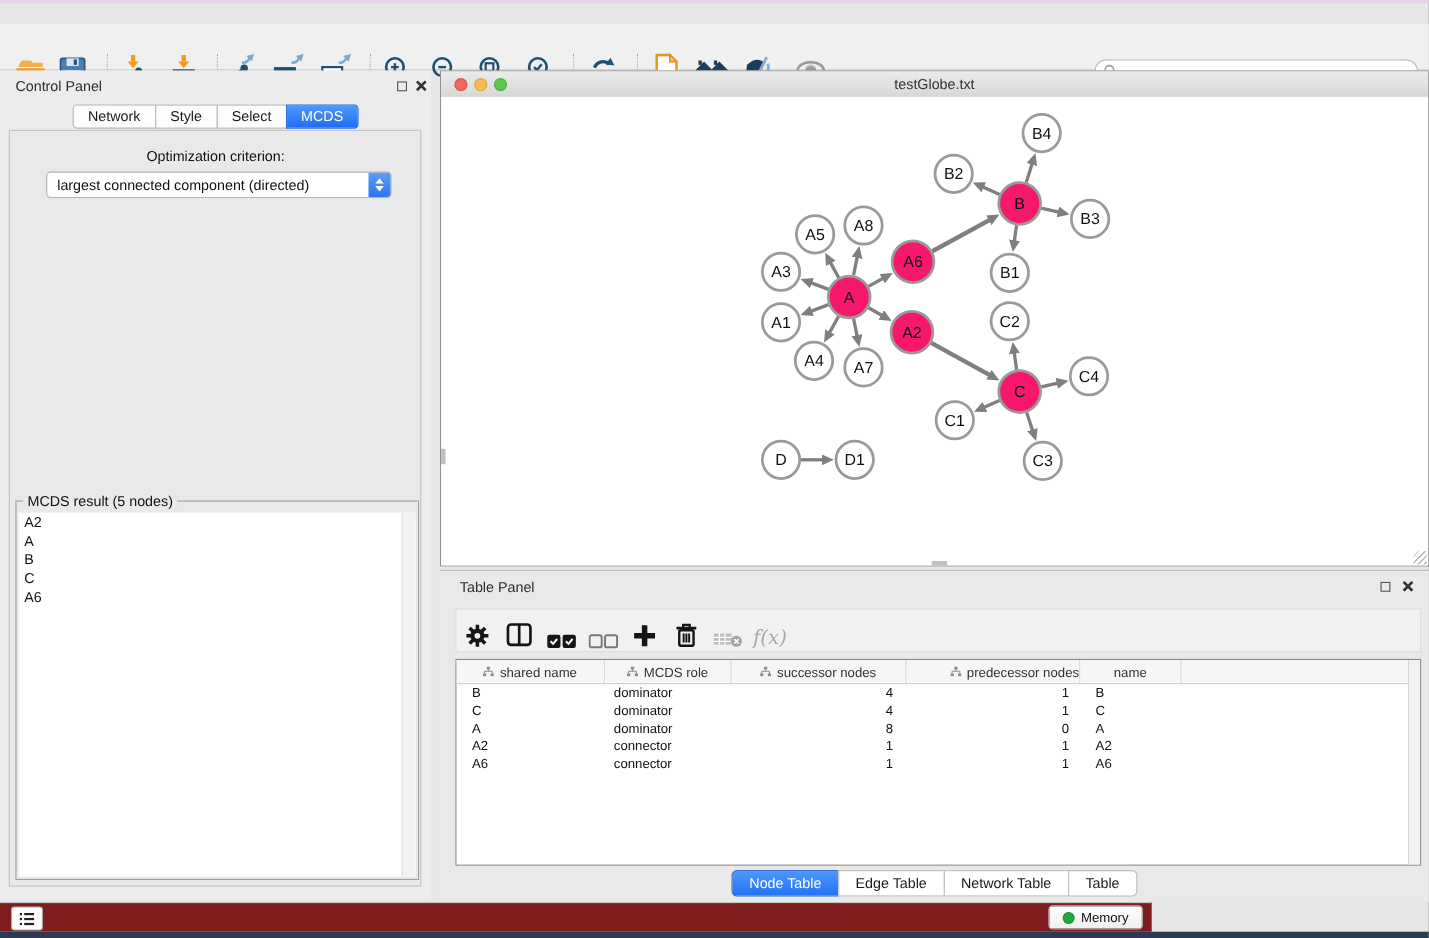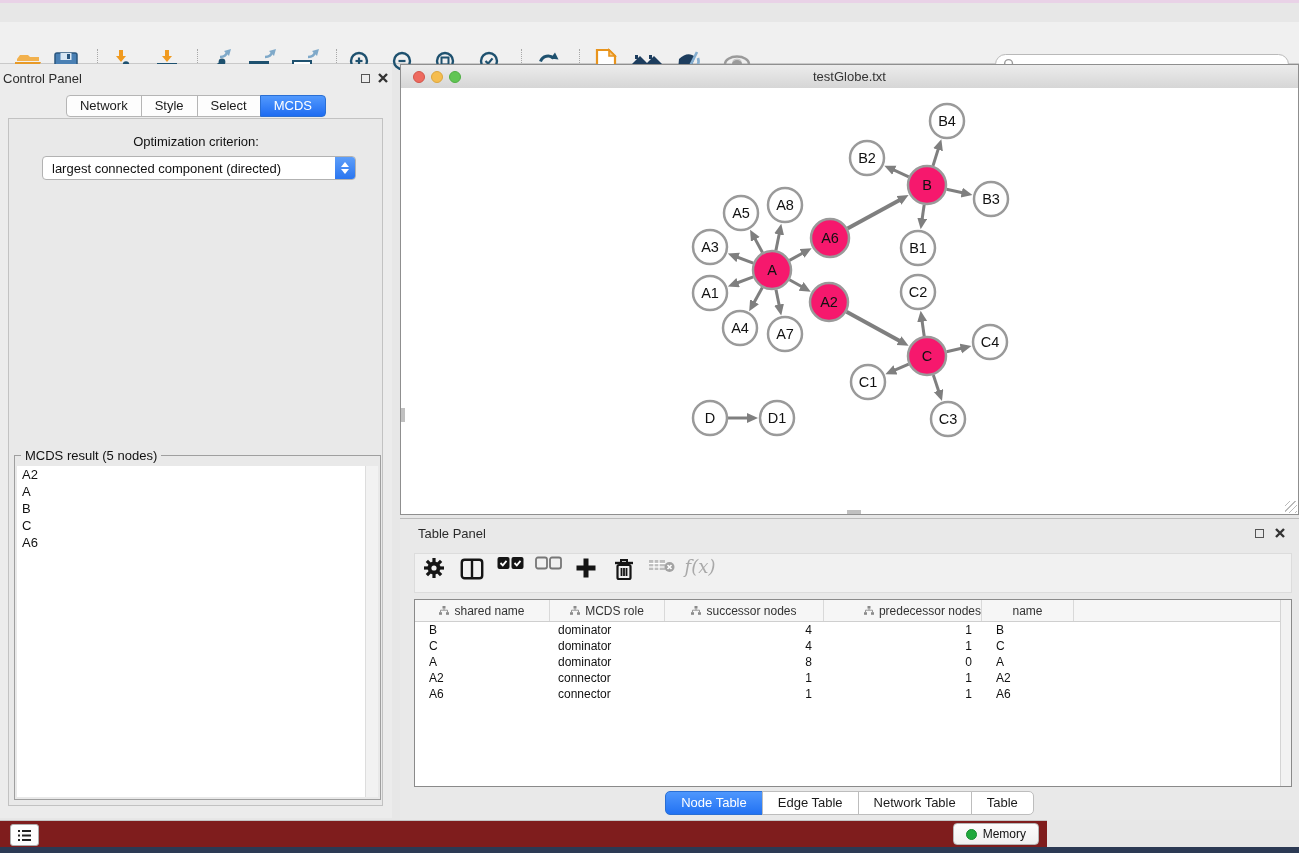--- a/index.html
+++ b/index.html
@@ -56,21 +56,21 @@
   .net-canvas{position:absolute;left:0;top:23px;right:0;bottom:0;background:#fff;overflow:hidden;}
   svg text{font-family:"Liberation Sans",sans-serif;}
   .edge-tick-left{position:absolute;left:0;top:343px;width:4px;height:14px;background:#c0c0c0;}
   .edge-tick-bottom{position:absolute;left:446px;bottom:0;width:14px;height:4px;background:#c0c0c0;}
   .resize-corner{position:absolute;right:1px;bottom:1px;width:12px;height:12px;
     background:repeating-linear-gradient(135deg,transparent 0 3px,#bbb 3px 4px);}
   
   .tpanel{position:absolute;left:400px;top:518px;width:899px;height:302px;background:#e9e9e9;border-top:1px solid #bbb;box-sizing:border-box;}
   .tp-toolbar{position:absolute;left:14px;top:34px;right:7px;height:40px;background:#f1f1f1;border:1px solid #dcdcdc;
     display:flex;align-items:center;box-sizing:border-box;}
-  .tp-tool{width:38px;height:34px;display:flex;align-items:flex-start;justify-content:center;}
+  .tp-tool{width:38px;height:34px;display:flex;align-items:flex-end;justify-content:center;}
   .fx{font-family:"DejaVu Serif",serif;font-style:italic;font-size:18px;color:#a9a9a9;}
   .tbl{position:absolute;left:14px;top:80px;width:878px;height:188px;background:#fff;border:1px solid #8a8a8a;box-sizing:border-box;overflow:hidden;}
   .tbl-header{display:flex;height:21px;background:#f6f6f6;border-bottom:1px solid #cfcfcf;}
   .th{display:flex;align-items:center;justify-content:center;gap:5px;font-size:12px;color:#333;
     border-right:1px solid #d9d9d9;box-sizing:border-box;height:21px;}
   .tbl-row{display:flex;height:16px;align-items:center;}
   .td{font-size:12px;color:#111;box-sizing:border-box;white-space:nowrap;overflow:hidden;}
   .tbl-vscroll{position:absolute;top:0;bottom:0;right:0;width:10px;background:#f2f2f2;border-left:1px solid #d4d4d4;}
   .tp-tabs{position:absolute;left:0;right:0;top:272px;display:flex;justify-content:center;}
   .tp-tab{height:22px;line-height:22px;padding:0 15px;font-size:13px;background:#fff;border:1px solid #bdbdbd;margin-left:-1px;color:#1b1b1b;}
@@ -245,21 +245,21 @@
     <div class="searchbox">
       <svg width="13" height="13" viewBox="0 0 14 14">
         <circle cx="6" cy="6" r="4.2" fill="none" stroke="#9b9b9b" stroke-width="1.5"></circle>
         <line x1="9" y1="9" x2="12.5" y2="12.5" stroke="#9b9b9b" stroke-width="1.5"></line>
       </svg>
       <input type="text" placeholder="" style="">
     </div>
   </div>
 
   <div class="cpanel">
-    <div class="abs panel-title" style="left:3px;top:7px">Control Panel</div>
+    <div class="abs panel-title" style="left:14px;top:7px">Control Panel</div>
     <div class="winbtn" style="left:358px;top:7px">
       <span style="display:block;width:9px;height:9px;border:1.6px solid #555;box-sizing:border-box"></span>
     </div>
     <div class="winbtn" style="left:376px;top:7px">
       <svg width="10" height="10" viewBox="0 0 10 10">
         <path d="M1 1l8 8M9 1l-8 8" stroke="#333" stroke-width="2.4"></path>
       </svg>
     </div>
     <div class="cp-tabs">
       <div class="tab first">Network</div>

